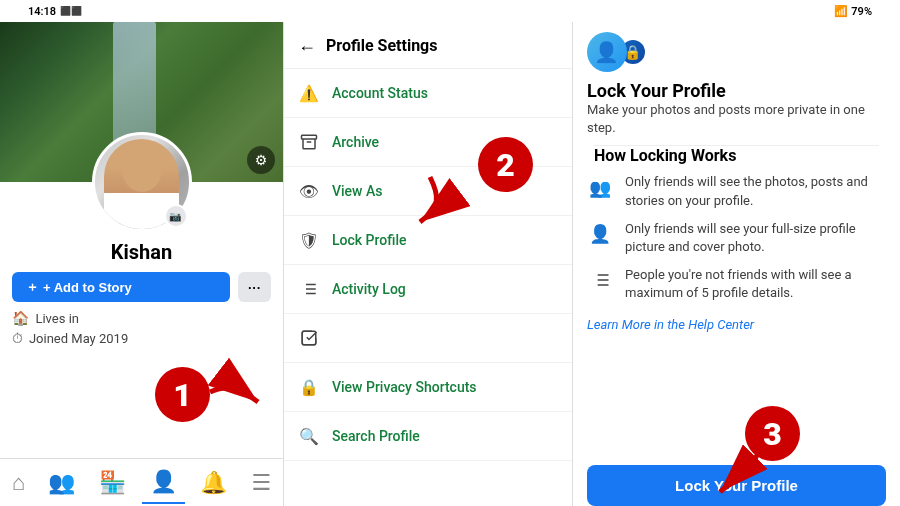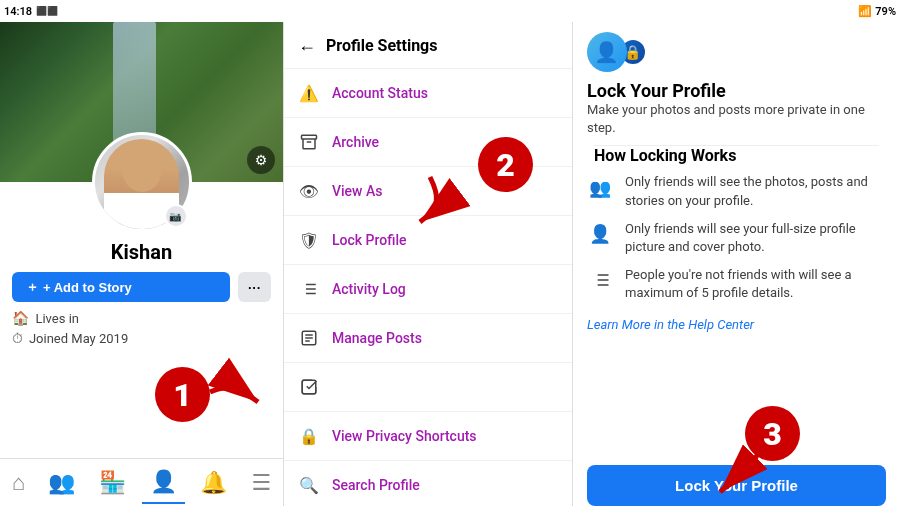--- a/index.html
+++ b/index.html
@@ -4,21 +4,21 @@
   <style>
     * { margin: 0; padding: 0; box-sizing: border-box; }
     body { width: 900px; height: 506px; overflow: hidden; font-family: -apple-system, BlinkMacSystemFont, 'Segoe UI', Roboto, sans-serif; background: #fff; display: flex; flex-direction: column; }
 
     
     .status-bar {
       background: #fff;
       display: flex;
       justify-content: space-between;
       align-items: center;
-      padding: 4px 4px;
+      padding: 4px 28px;
       font-size: 11px;
       font-weight: 600;
       height: 22px;
     }
     .status-left { display: flex; gap: 4px; align-items: center; }
     .status-right { display: flex; gap: 3px; align-items: center; font-size: 11px; }
 
     
     .main-layout {
       display: flex;
@@ -226,21 +226,21 @@
       height: 22px;
       display: flex;
       align-items: center;
       justify-content: center;
       font-size: 16px;
       color: #444;
       flex-shrink: 0;
     }
     .menu-item-text {
       font-size: 14px;
-      color: #a21caf;
+      color: #15803d;
       font-weight: 500;
     }
 
     
     .right-panel {
       flex: 1;
       background: #fff;
       display: flex;
       flex-direction: column;
       padding: 0 14px;
@@ -477,31 +477,20 @@
               <line x1="3" y1="12" x2="3.01" y2="12"></line>
               <line x1="3" y1="18" x2="3.01" y2="18"></line>
             </svg>
         </div>
         <span class="menu-item-text">Activity Log</span>
       </div>
       <div class="menu-item">
         <div class="menu-item-icon">
           <svg width="18" height="18" viewBox="0 0 24 24" fill="none" stroke="#444" stroke-width="2">
               <rect x="3" y="3" width="18" height="18" rx="2"></rect>
-              <line x1="7" y1="8" x2="17" y2="8"></line>
-              <line x1="7" y1="12" x2="17" y2="12"></line>
-              <line x1="7" y1="16" x2="13" y2="16"></line>
-            </svg>
-        </div>
-        <span class="menu-item-text">Manage Posts</span>
-      </div>
-      <div class="menu-item">
-        <div class="menu-item-icon">
-          <svg width="18" height="18" viewBox="0 0 24 24" fill="none" stroke="#444" stroke-width="2">
-              <rect x="3" y="3" width="18" height="18" rx="2"></rect>
               <polyline points="9 11 12 14 22 4"></polyline>
               <path d="M21 12v7a2 2 0 01-2 2H5a2 2 0 01-2-2V5a2 2 0 012-2h11"></path>
             </svg>
         </div>
       </div>
       <div class="menu-item">
         <div class="menu-item-icon">🔒</div>
         <span class="menu-item-text">View Privacy Shortcuts</span>
       </div>
       <div class="menu-item">

